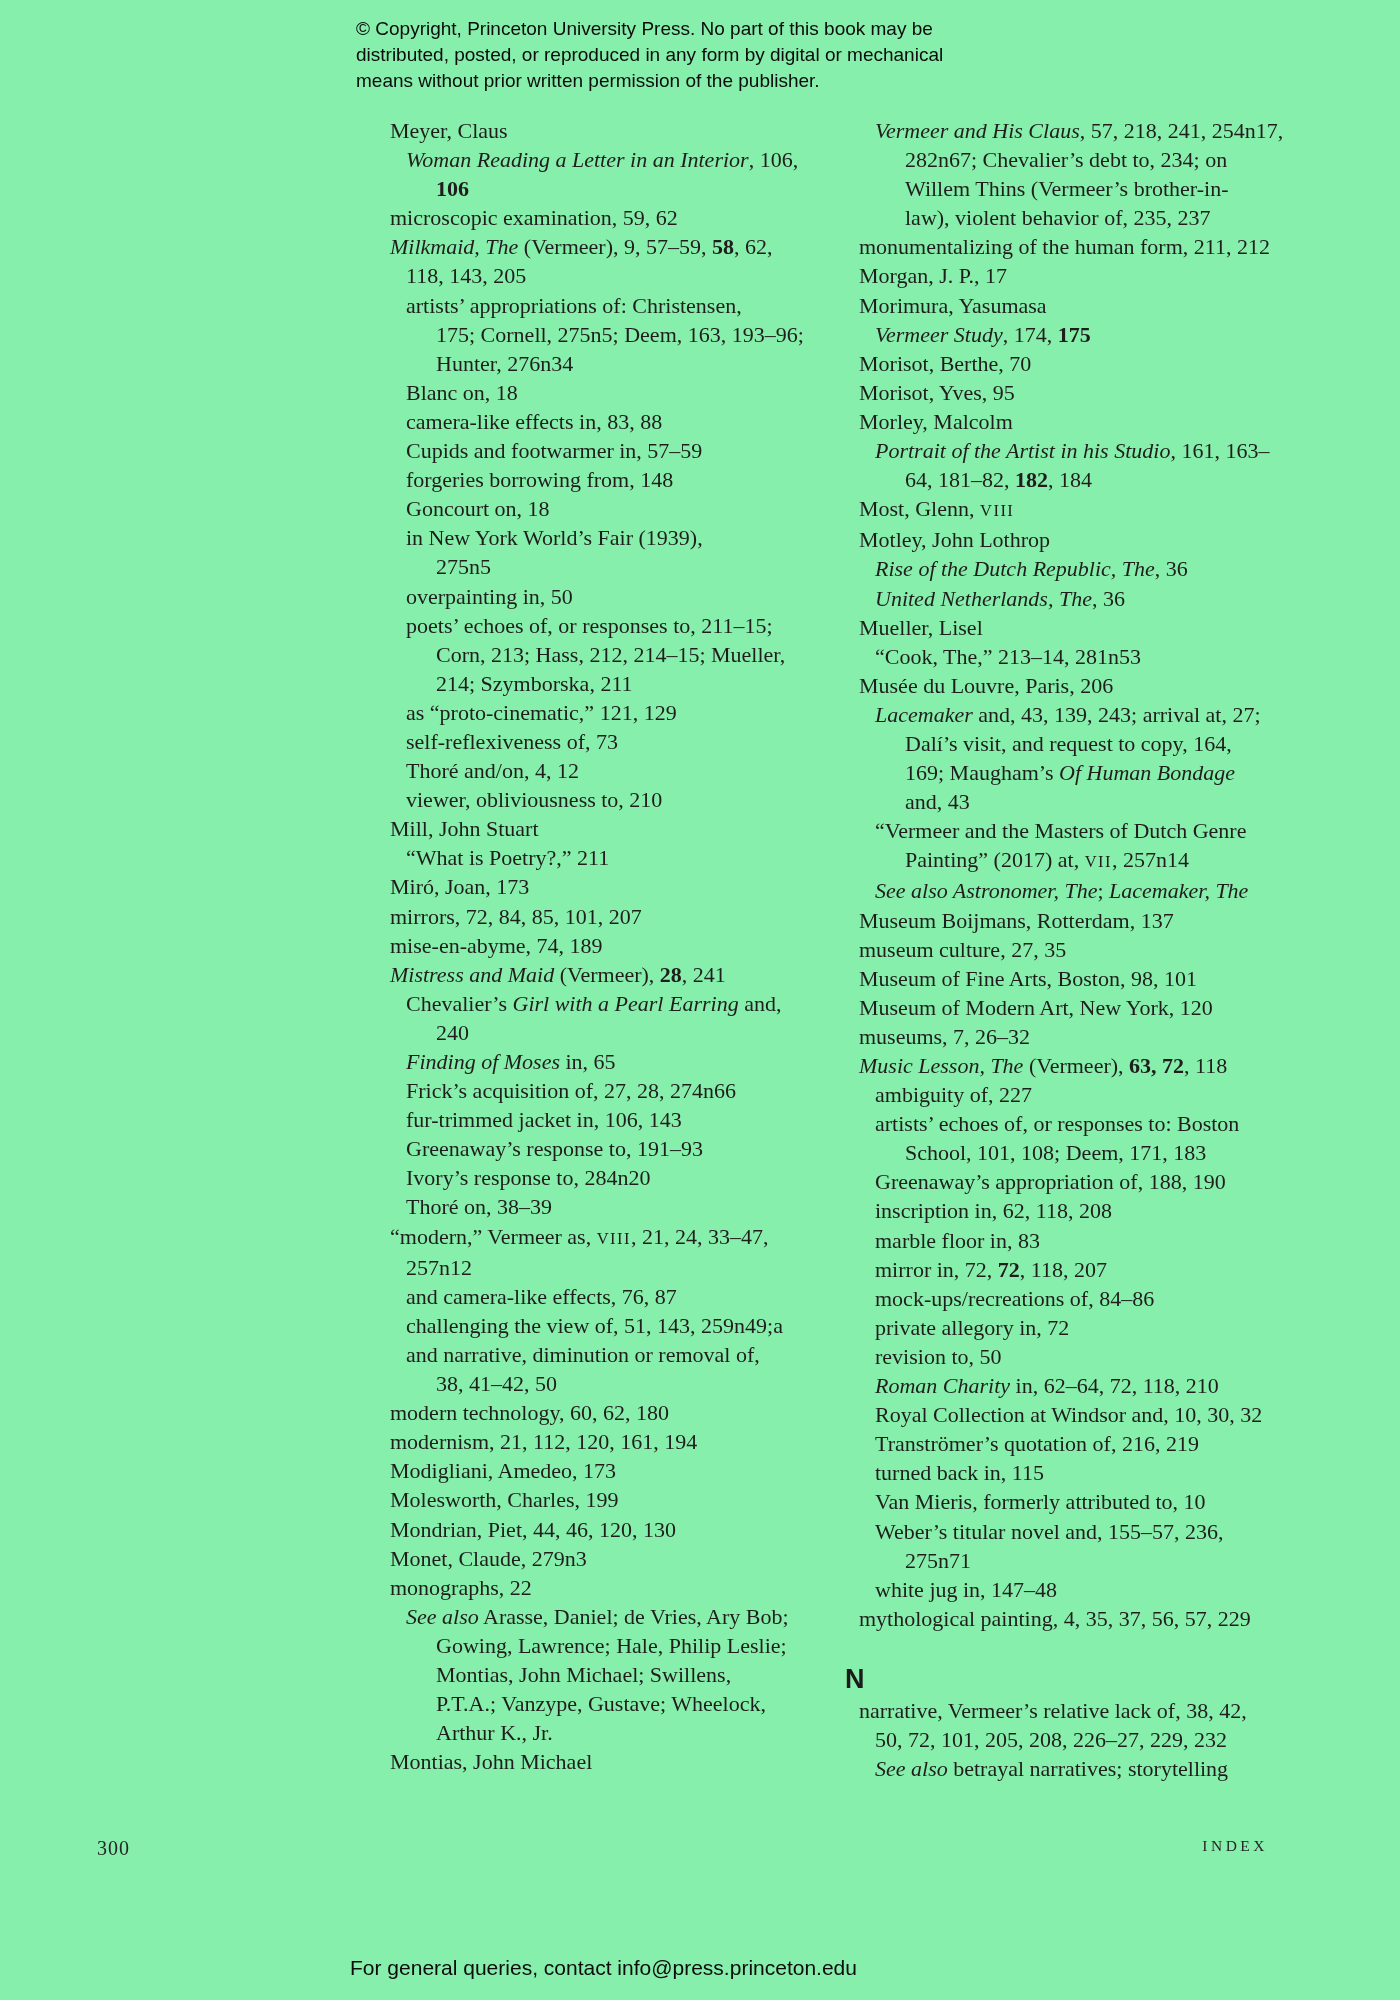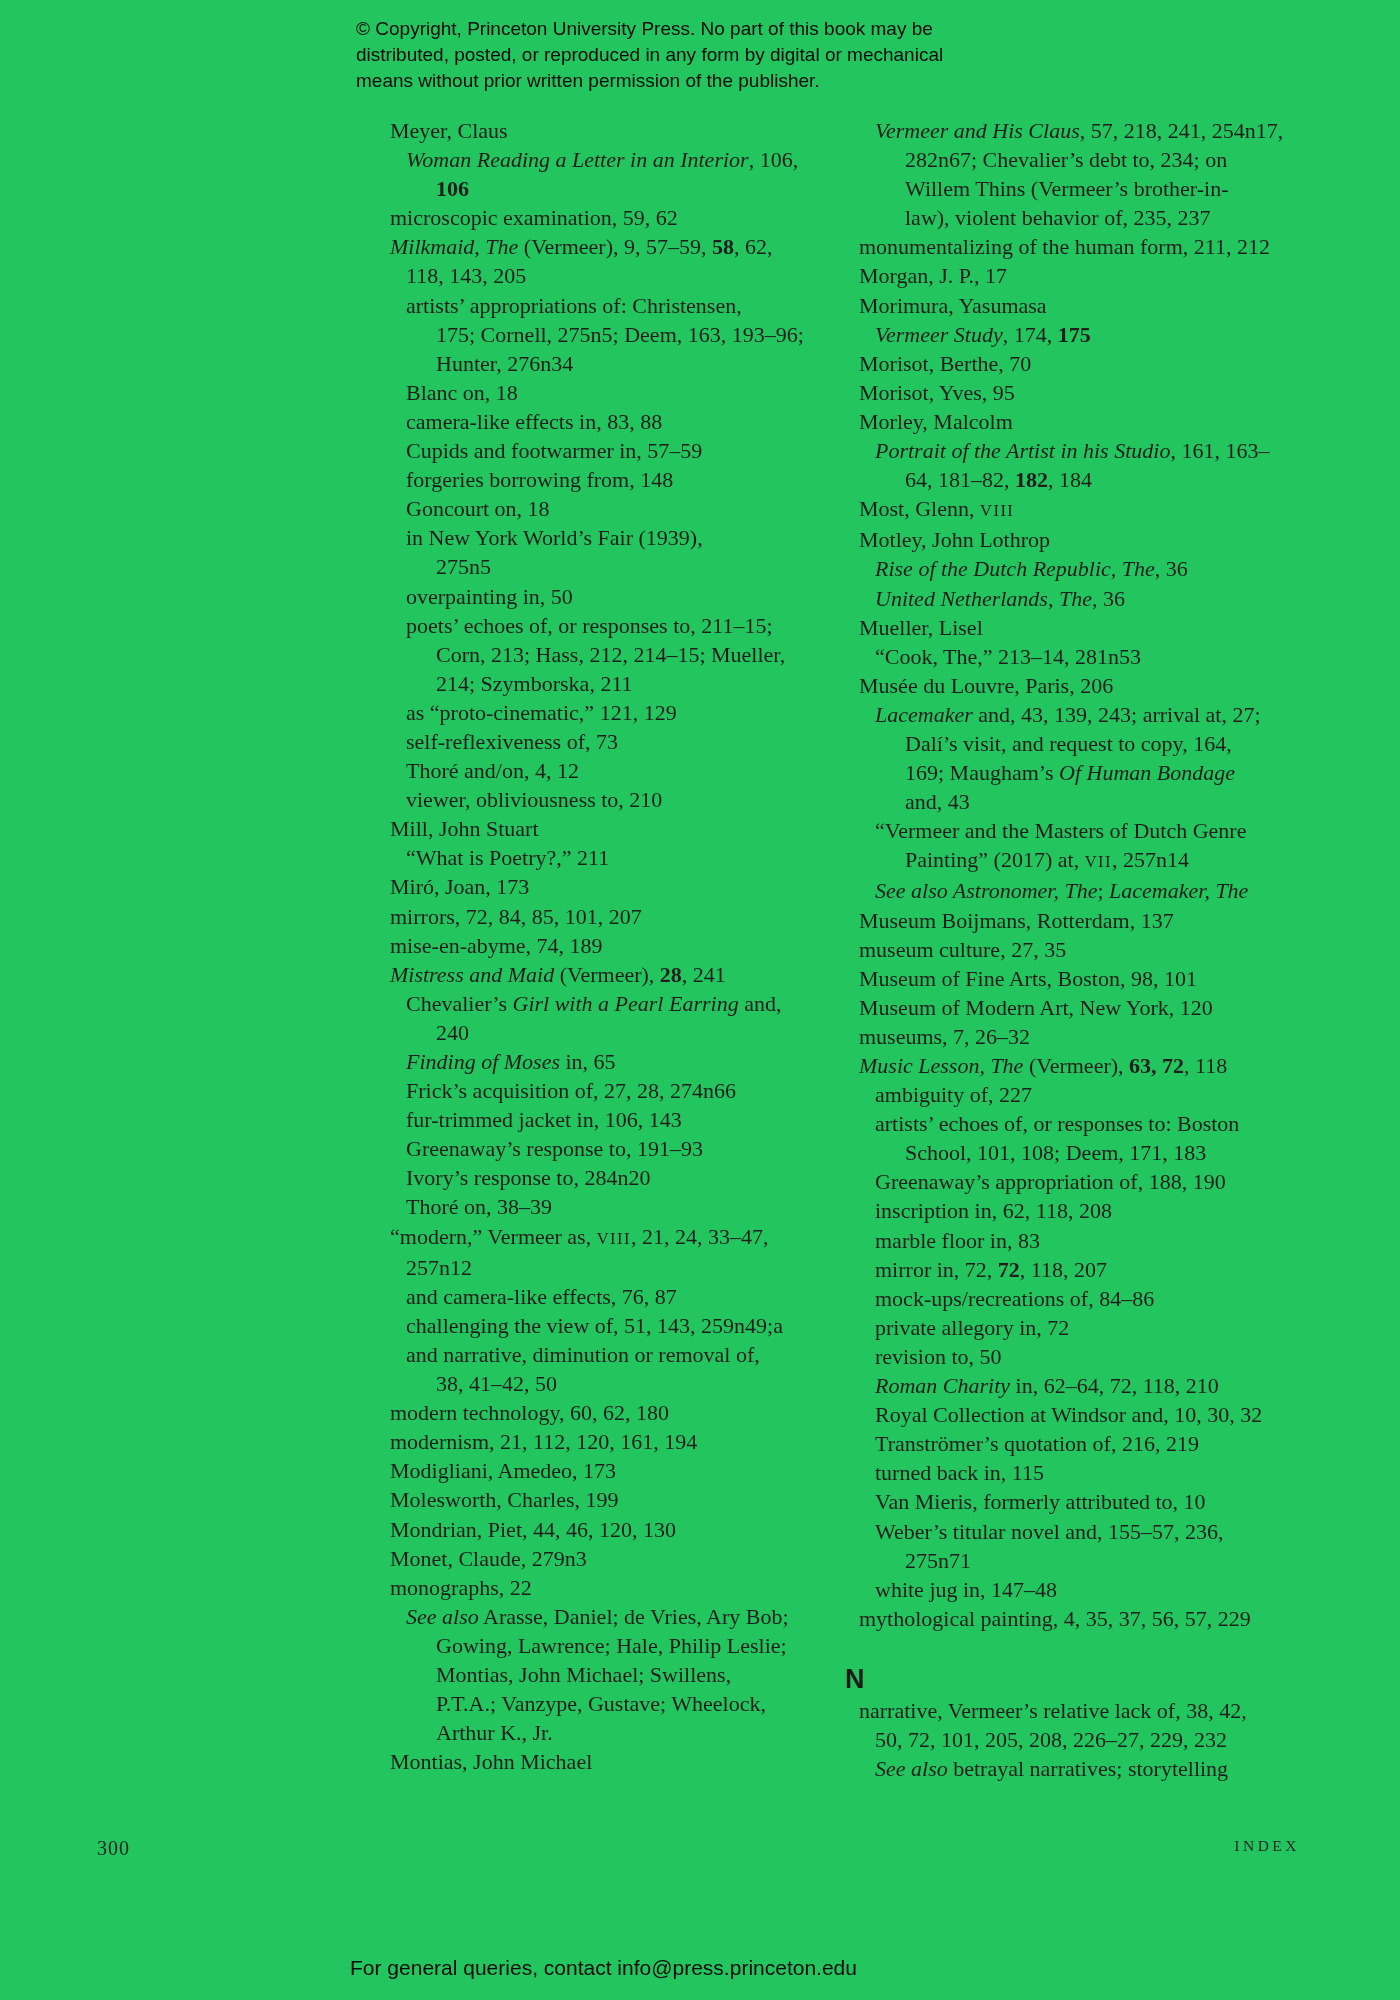--- a/index.html
+++ b/index.html
@@ -5,21 +5,21 @@
   html, body { margin: 0; padding: 0; }
   body {
     width: 1400px; height: 2000px;
     background: #ffffff;
     overflow: hidden;
     position: relative;
   }
   .page {
     position: relative;
     width: 1400px; height: 2000px;
-    background: #22c55e;
+    background: #86efac;
   }
   .copyright {
     position: absolute;
     left: 356px; top: 16px;
     font-family: "Liberation Sans", sans-serif;
     font-size: 19px;
     line-height: 26px;
     color: #0b0b0b;
   }
   .col {
@@ -50,21 +50,21 @@
   .pagenum {
     position: absolute;
     left: 97px; top: 1837px;
     font-family: "Liberation Serif", serif;
     font-size: 20px;
     letter-spacing: 1px;
     color: #262626;
   }
   .runhead {
     position: absolute;
-    right: 100px; top: 1837px;
+    right: 132px; top: 1837px;
     font-family: "Liberation Serif", serif;
     font-size: 15.5px;
     letter-spacing: 3.5px;
     color: #262626;
   }
   .contact {
     position: absolute;
     left: 0; top: 1956px;
     width: 1207px;
     text-align: center;

